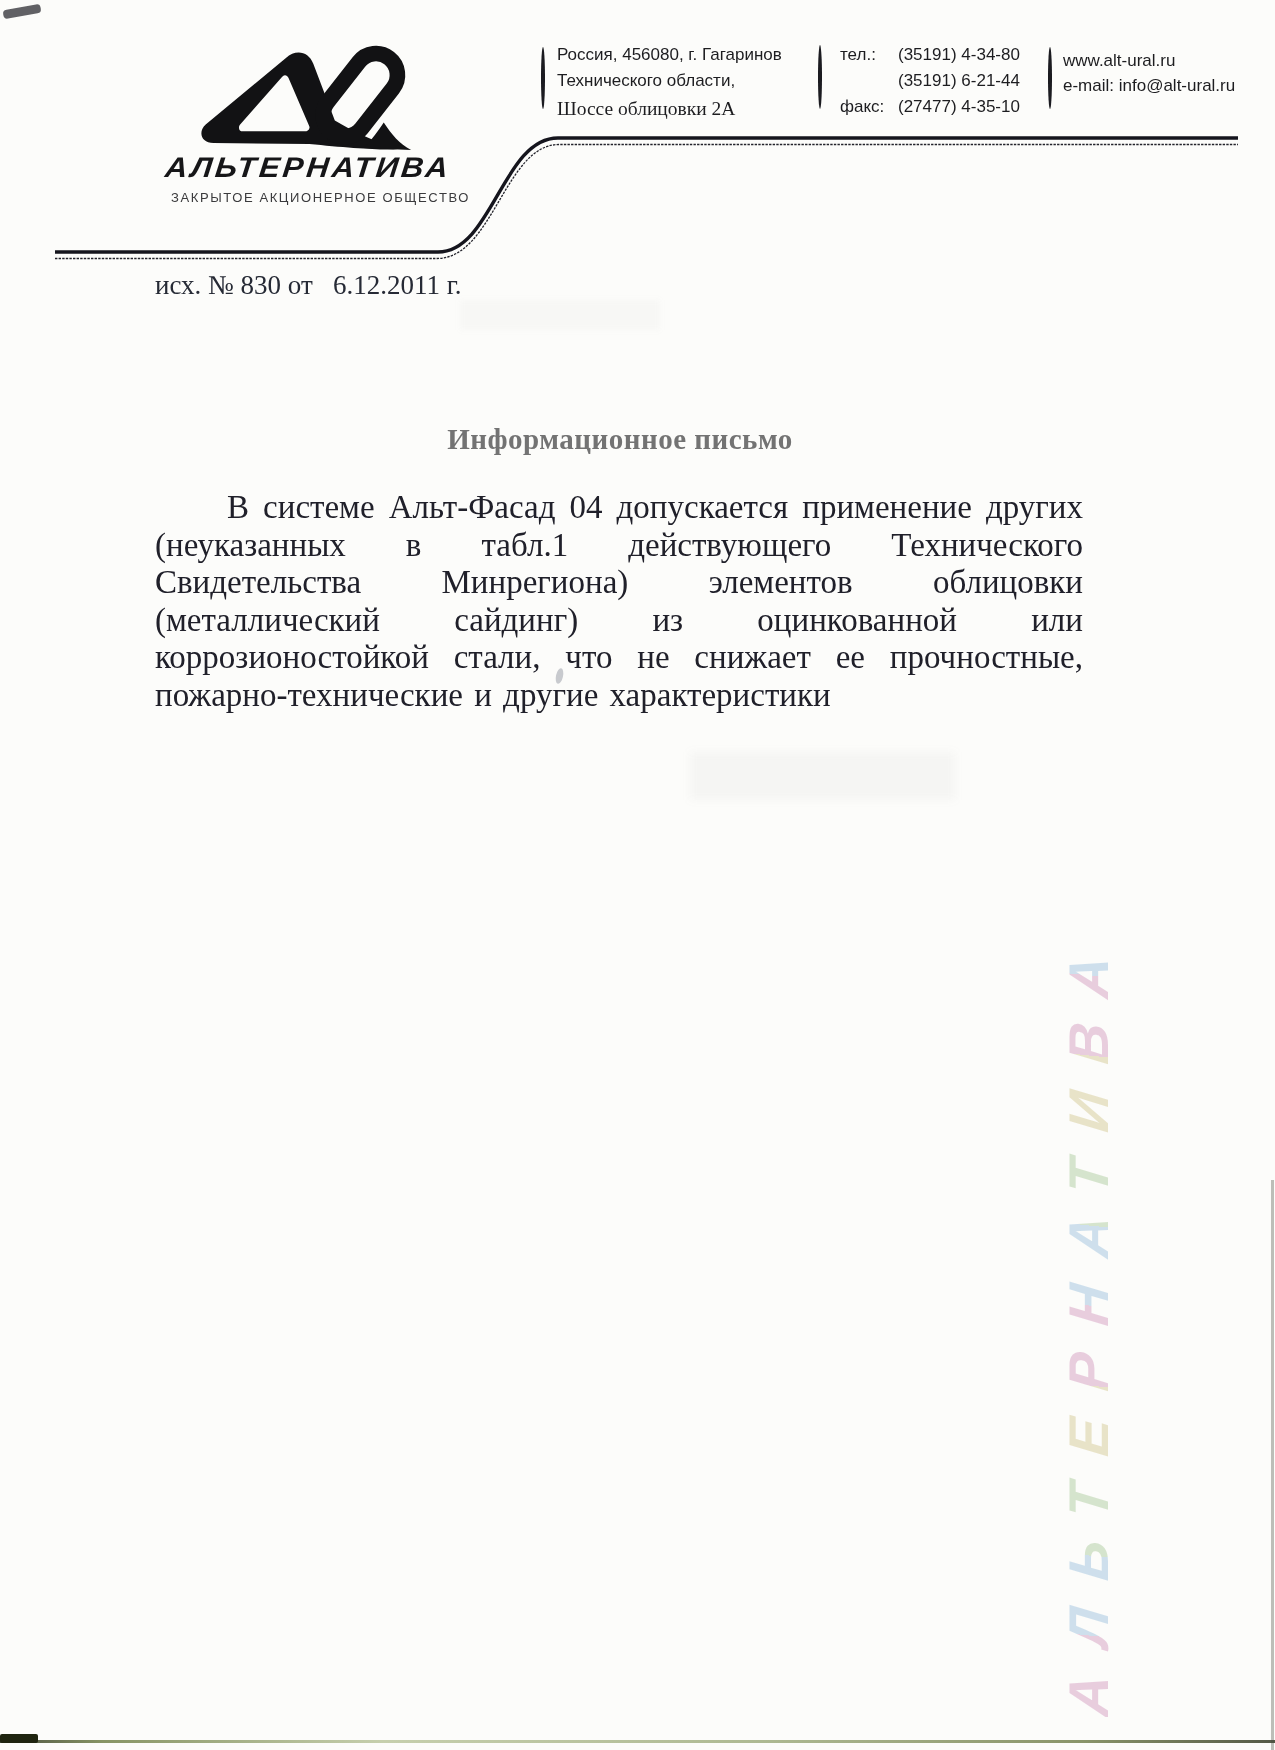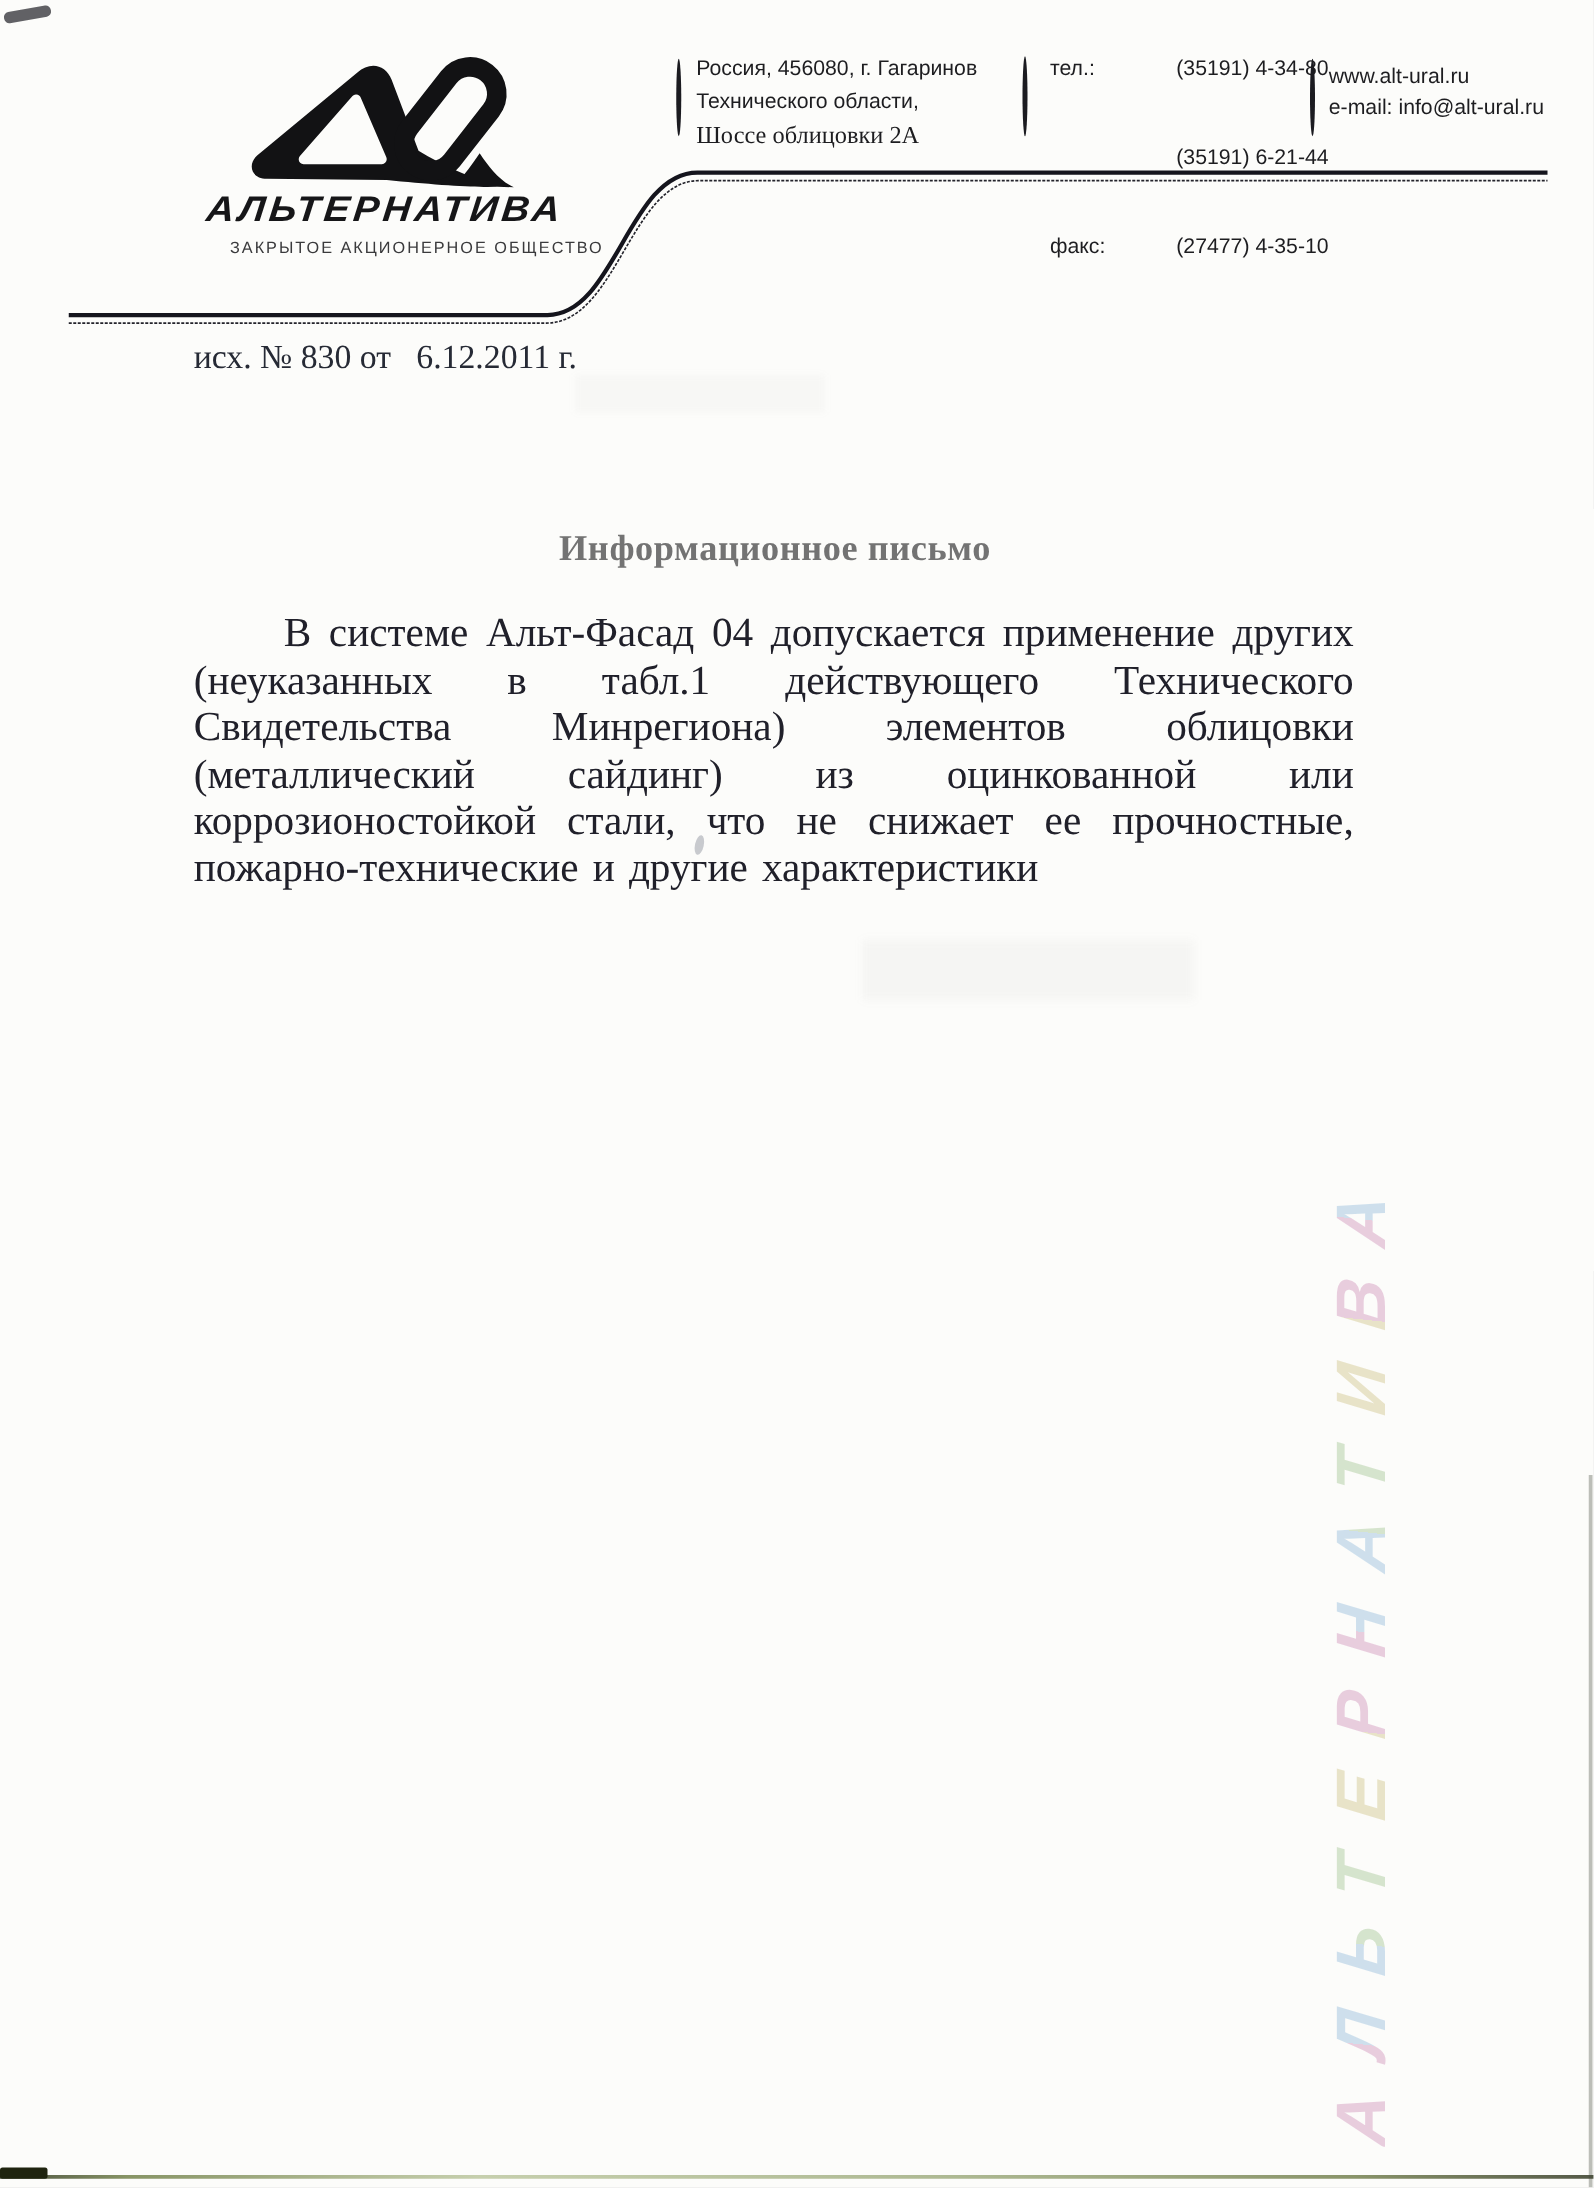--- a/index.html
+++ b/index.html
@@ -11,33 +11,33 @@
   .abs{position:absolute;}
 
   
   .logotype{
     left:167px;top:151px;width:300px;
     font-family:"Liberation Sans",sans-serif;font-weight:700;font-style:italic;
     font-size:31px;letter-spacing:3px;color:#161618;white-space:nowrap;
     transform:skewX(-6deg) scaleY(.92);transform-origin:left top;
   }
   .logosub{
-    left:184px;top:190px;width:300px;
+    left:171px;top:190px;width:300px;
     font-family:"Liberation Sans",sans-serif;font-size:13px;letter-spacing:1.6px;
     color:#3a3a3c;white-space:nowrap;
   }
   .vsep{
     width:4px;height:62px;background:#1b1b20;border-radius:50%;
   }
   .hdr-sans{
     font-family:"Liberation Sans",sans-serif;font-size:17px;color:#1d1d20;
     line-height:26px;white-space:nowrap;
   }
   .addr3{font-family:"Liberation Serif",serif;font-size:19.5px;margin-top:2px;}
-  .phone-grid{display:grid;grid-template-columns:56px auto;column-gap:2px;gap:45px;}
+  .phone-grid{display:grid;grid-template-columns:56px auto;column-gap:2px;}
   .phone-grid .lbl{text-align:left;}
   .web-block{line-height:25px;}
 
   
   .refline{left:155px;top:270px;font-size:27px;color:#262a35;white-space:pre-wrap;}
   .title{
     left:155px;top:423px;width:930px;text-align:center;
     font-size:29px;font-weight:700;color:#737373;letter-spacing:.5px;
   }
   .bodytext{

